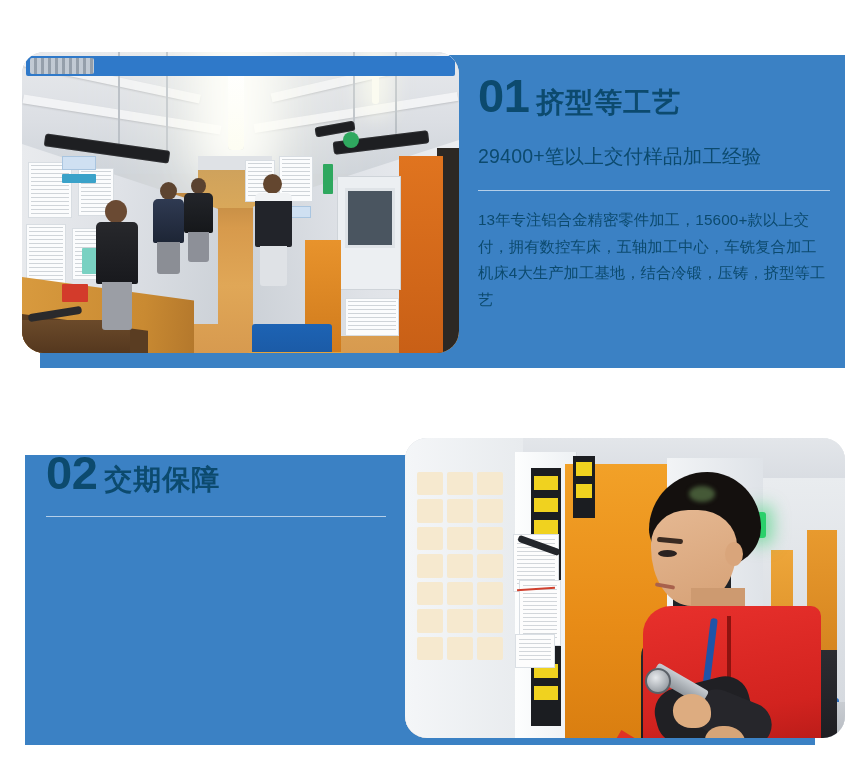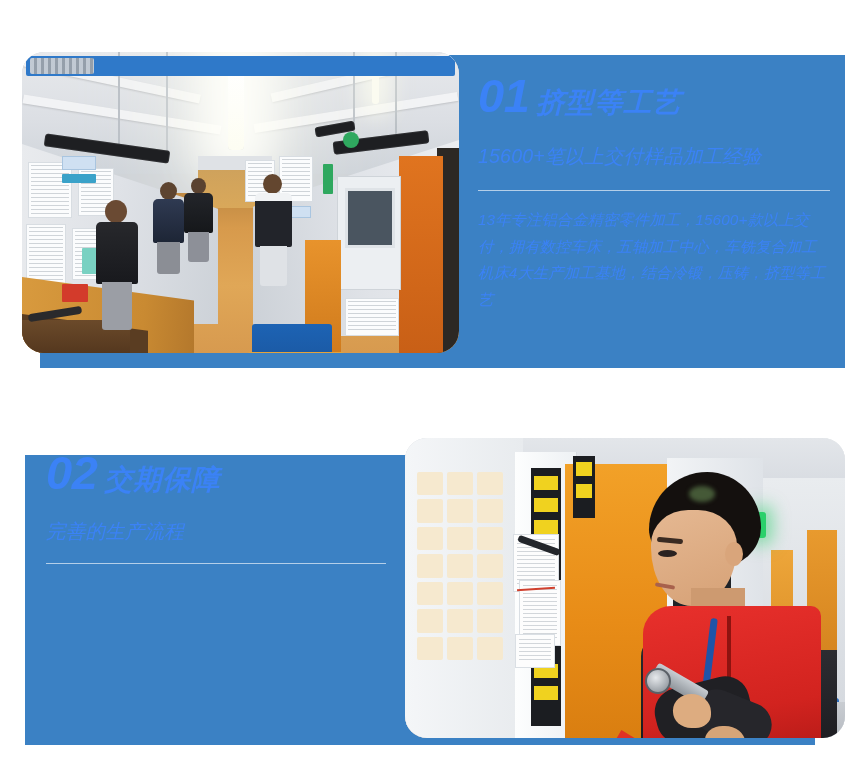--- a/index.html
+++ b/index.html
@@ -29,21 +29,21 @@
 
   .photo {
     position: absolute;
     overflow: hidden;
     background: #cfd3d8;
   }
 
   .photo .scene { position: absolute; inset: 0; }
 
   
-  .textblock { position: absolute; color: #3b82f6; font-style: italic; }
+  .textblock { position: absolute; color: #0c4a6e; }
 
   .headline {
     display: flex;
     align-items: baseline;
     white-space: nowrap;
   }
   .headline .num {
     font-size: 47px;
     font-weight: bold;
     letter-spacing: -0.5px;
@@ -522,38 +522,37 @@
         </div>
       </div>
     </div>
 
     <div class="textblock">
       <div class="headline">
         <span class="num">01</span>
         <span class="title">挤型等工艺</span>
       </div>
       <div class="sublines">
-        <div>15600+笔以上交付样品加工经验</div>
+        <div>29400+笔以上交付样品加工经验</div>
       </div>
       <div class="rule"></div>
       <div class="body-copy">13年专注铝合金精密零件加工，15600+款以上交付，拥有数控车床，五轴加工中心，车铣复合加工机床4大生产加工基地，结合冷锻，压铸，挤型等工艺</div>
     </div>
   </section>
 
   <section class="card" id="card-2">
 
     <div class="blue-panel"></div>
 
     <div class="textblock">
       <div class="headline">
         <span class="num">02</span>
         <span class="title">交期保障</span>
       </div>
       <div class="sublines">
-        <div>完善的生产流程</div>
       </div>
       <div class="rule"></div>
     </div>
 
     <div class="photo">
       <div class="scene">
         <div class="ws2-bg"></div>
         <div class="ws2-ceiling"></div>
         <div class="ws2-bg-machines"></div>
         <div class="ws2-bg-dark"></div>

